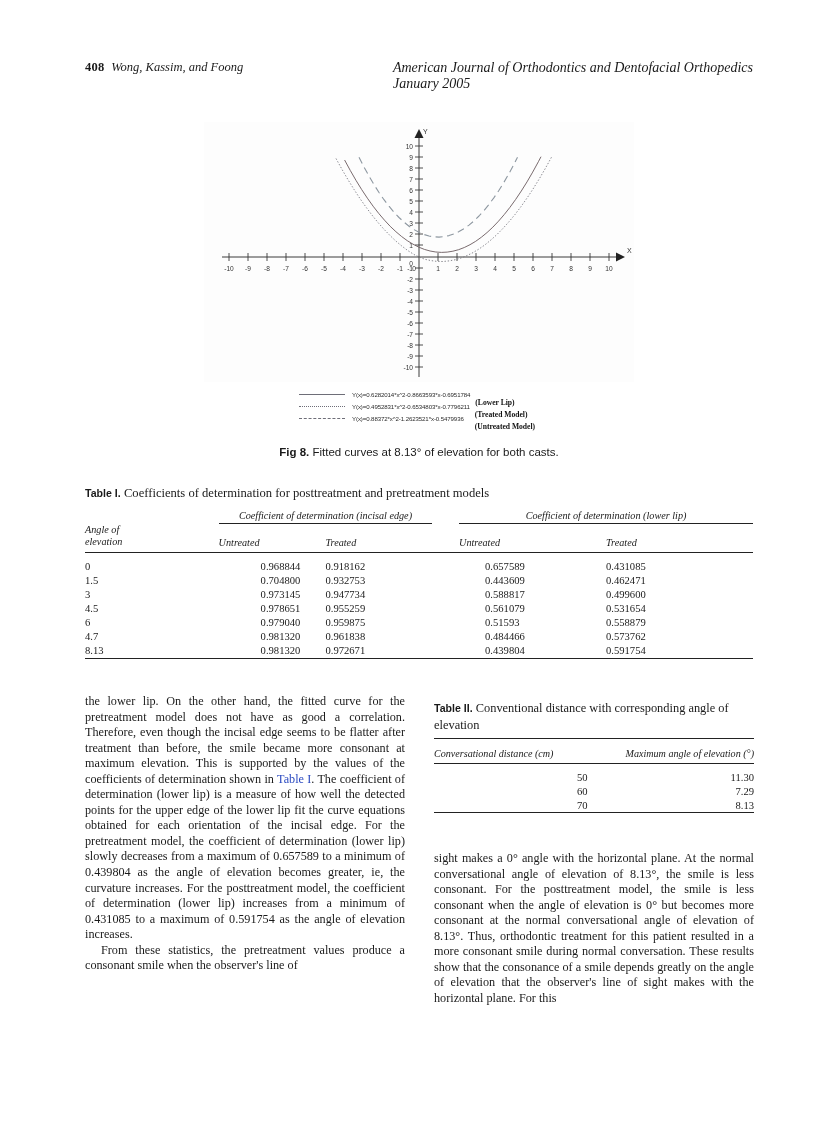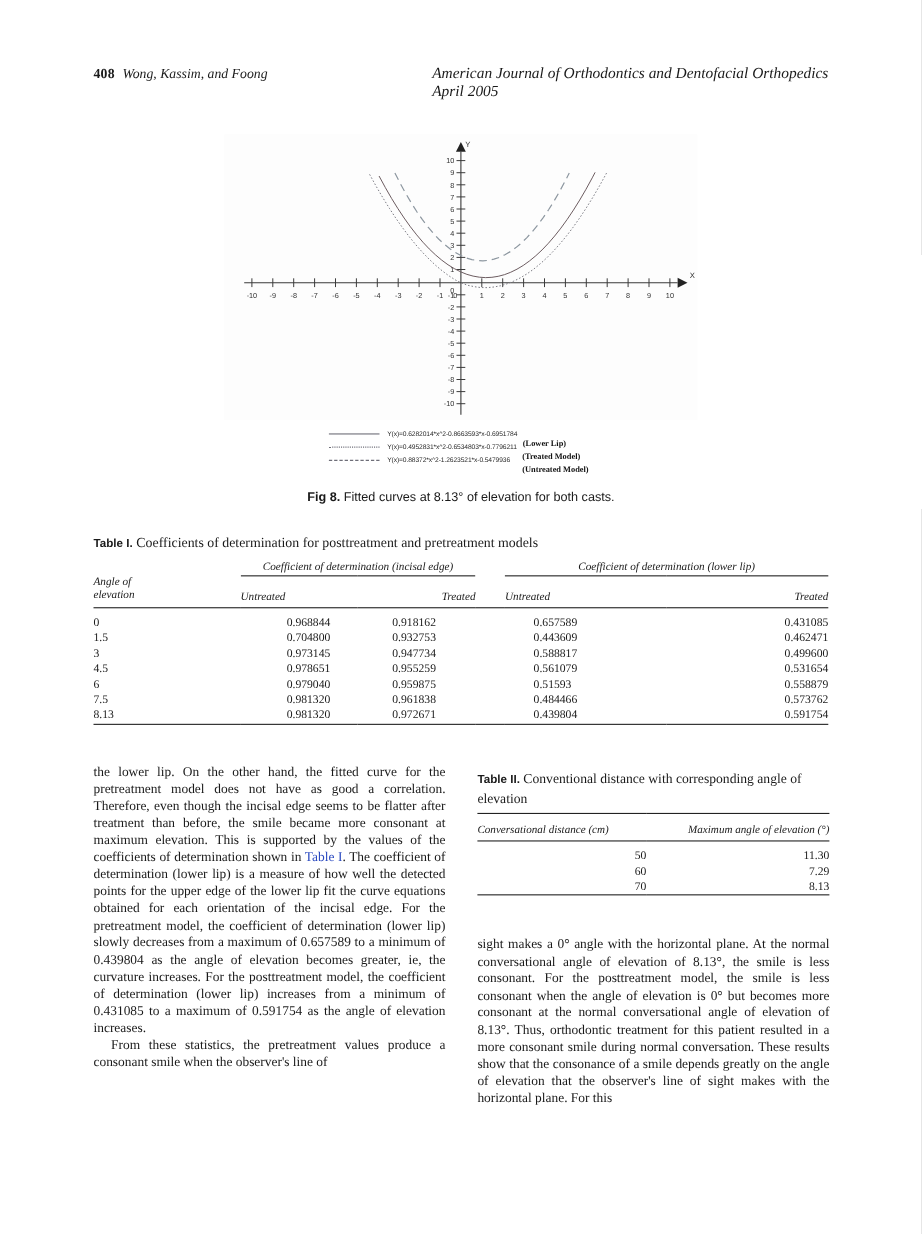--- a/index.html
+++ b/index.html
@@ -175,21 +175,21 @@
     padding-bottom: 4px !important;
   }
   .rule-top td { border-top: 1.6px solid #222; height: 7px; }
   .rule-bot td { border-top: 1.2px solid #222; height: 2px; }
   .body-row td {
     font-size: 10.6px;
     padding-top: 1.5px !important;
     padding-bottom: 1.5px !important;
   }
   .c-left { text-align: left; }
-  .c-right { text-align: right; }
+  .c-right { text-align: left; }
   .sp { width: 22px; }
 
   
   .col {
     position: absolute;
     top: 694px;
     width: 320px;
     font-size: 12.2px;
     line-height: 15.55px;
     text-align: justify;
@@ -247,21 +247,21 @@
 <body>
 
 <div class="page">
 
   <div class="runhead">
     <div class="runhead-left">
       <span class="runhead-pageno">408</span><span class="runhead-authors">Wong, Kassim, and Foong</span>
     </div>
     <div class="runhead-right">
       <div>American Journal of Orthodontics and Dentofacial Orthopedics</div>
-      <div>April 2005</div>
+      <div>January 2005</div>
     </div>
   </div>
 
   <div class="figure-block">
 
     <div class="chart-wrap">
       <svg width="430" height="260" viewBox="0 0 430 260">
         <rect x="0" y="0" width="430" height="260" fill="#fdfdfd"></rect>
 
         <g>
@@ -478,21 +478,21 @@
         </tr>
         <tr class="body-row">
           <td class="c-left">6</td>
           <td class="c-left" style="padding-left:42px">0.979040</td>
           <td class="c-right" style="padding-right:36px">0.959875</td>
           <td></td>
           <td class="c-left" style="padding-left:26px">0.51593</td>
           <td class="c-right">0.558879</td>
         </tr>
         <tr class="body-row">
-          <td class="c-left">7.5</td>
+          <td class="c-left">4.7</td>
           <td class="c-left" style="padding-left:42px">0.981320</td>
           <td class="c-right" style="padding-right:36px">0.961838</td>
           <td></td>
           <td class="c-left" style="padding-left:26px">0.484466</td>
           <td class="c-right">0.573762</td>
         </tr>
         <tr class="body-row">
           <td class="c-left">8.13</td>
           <td class="c-left" style="padding-left:42px">0.981320</td>
           <td class="c-right" style="padding-right:36px">0.972671</td>

